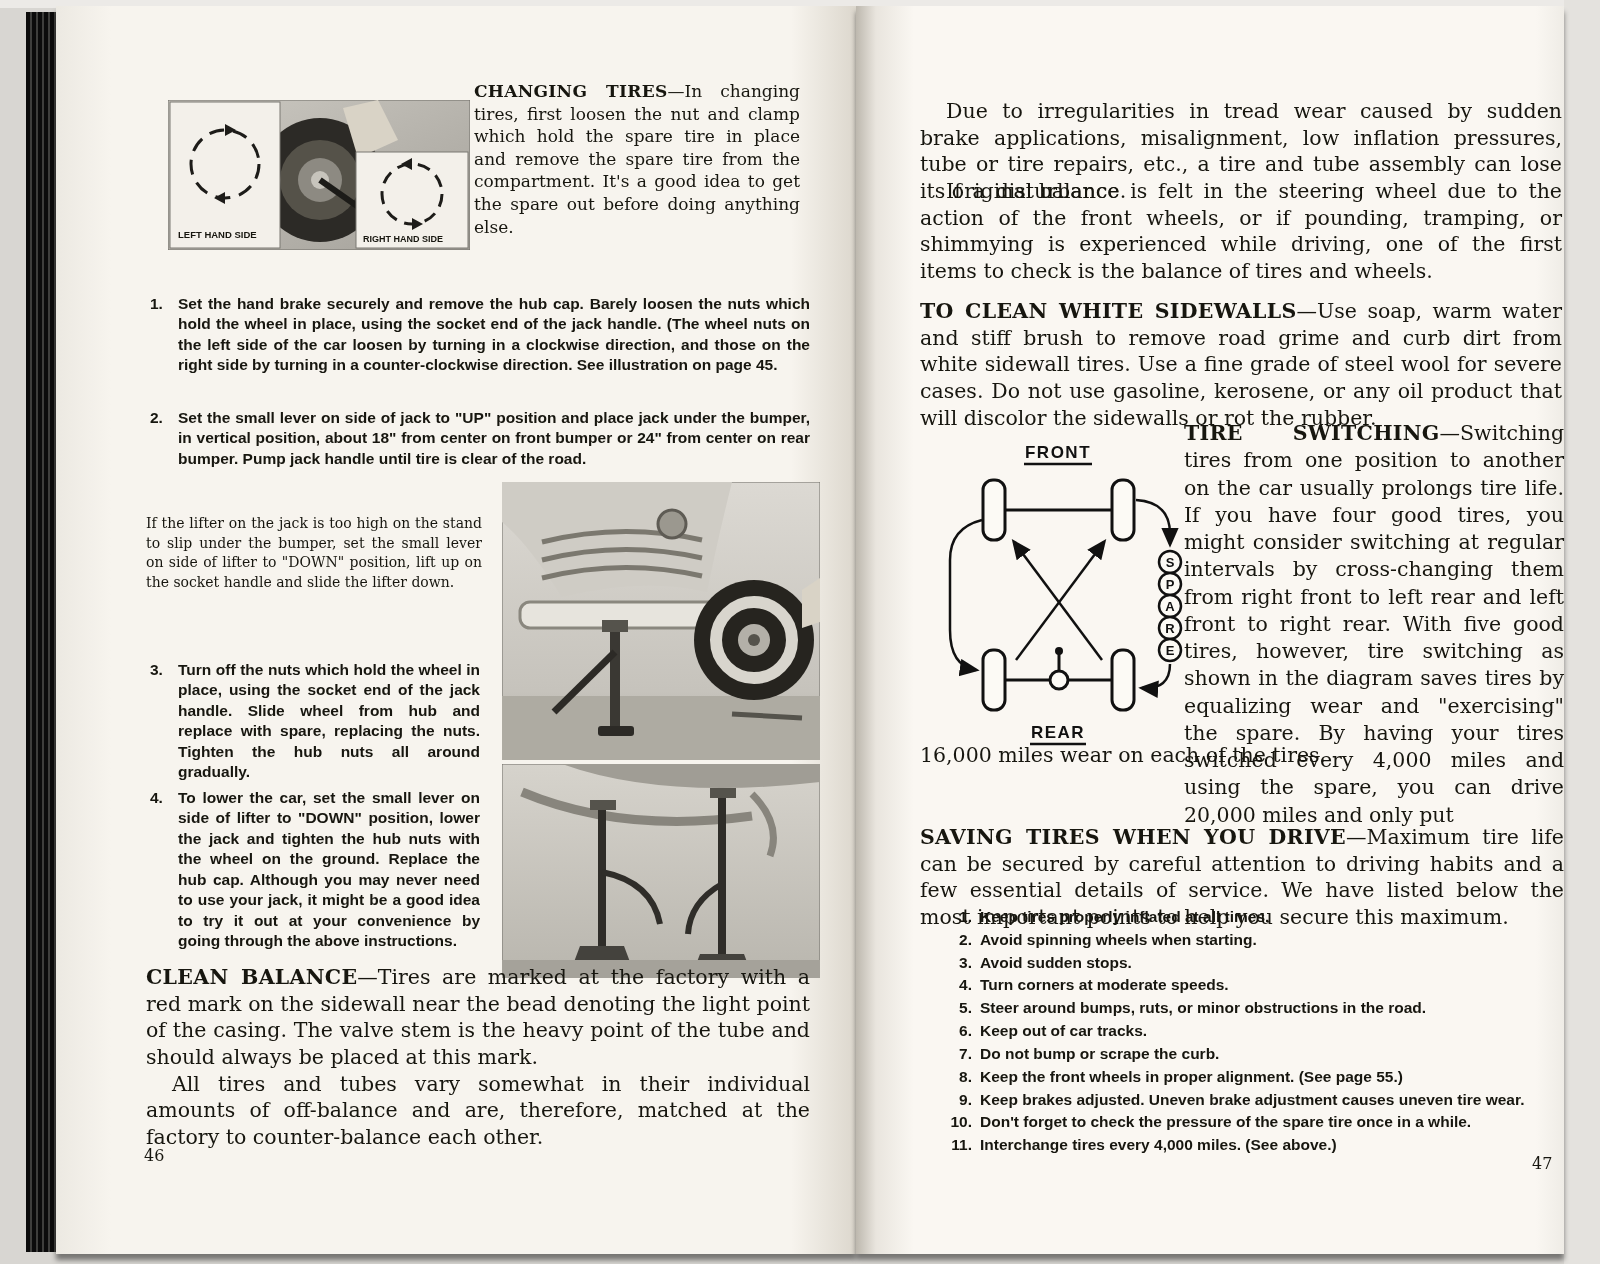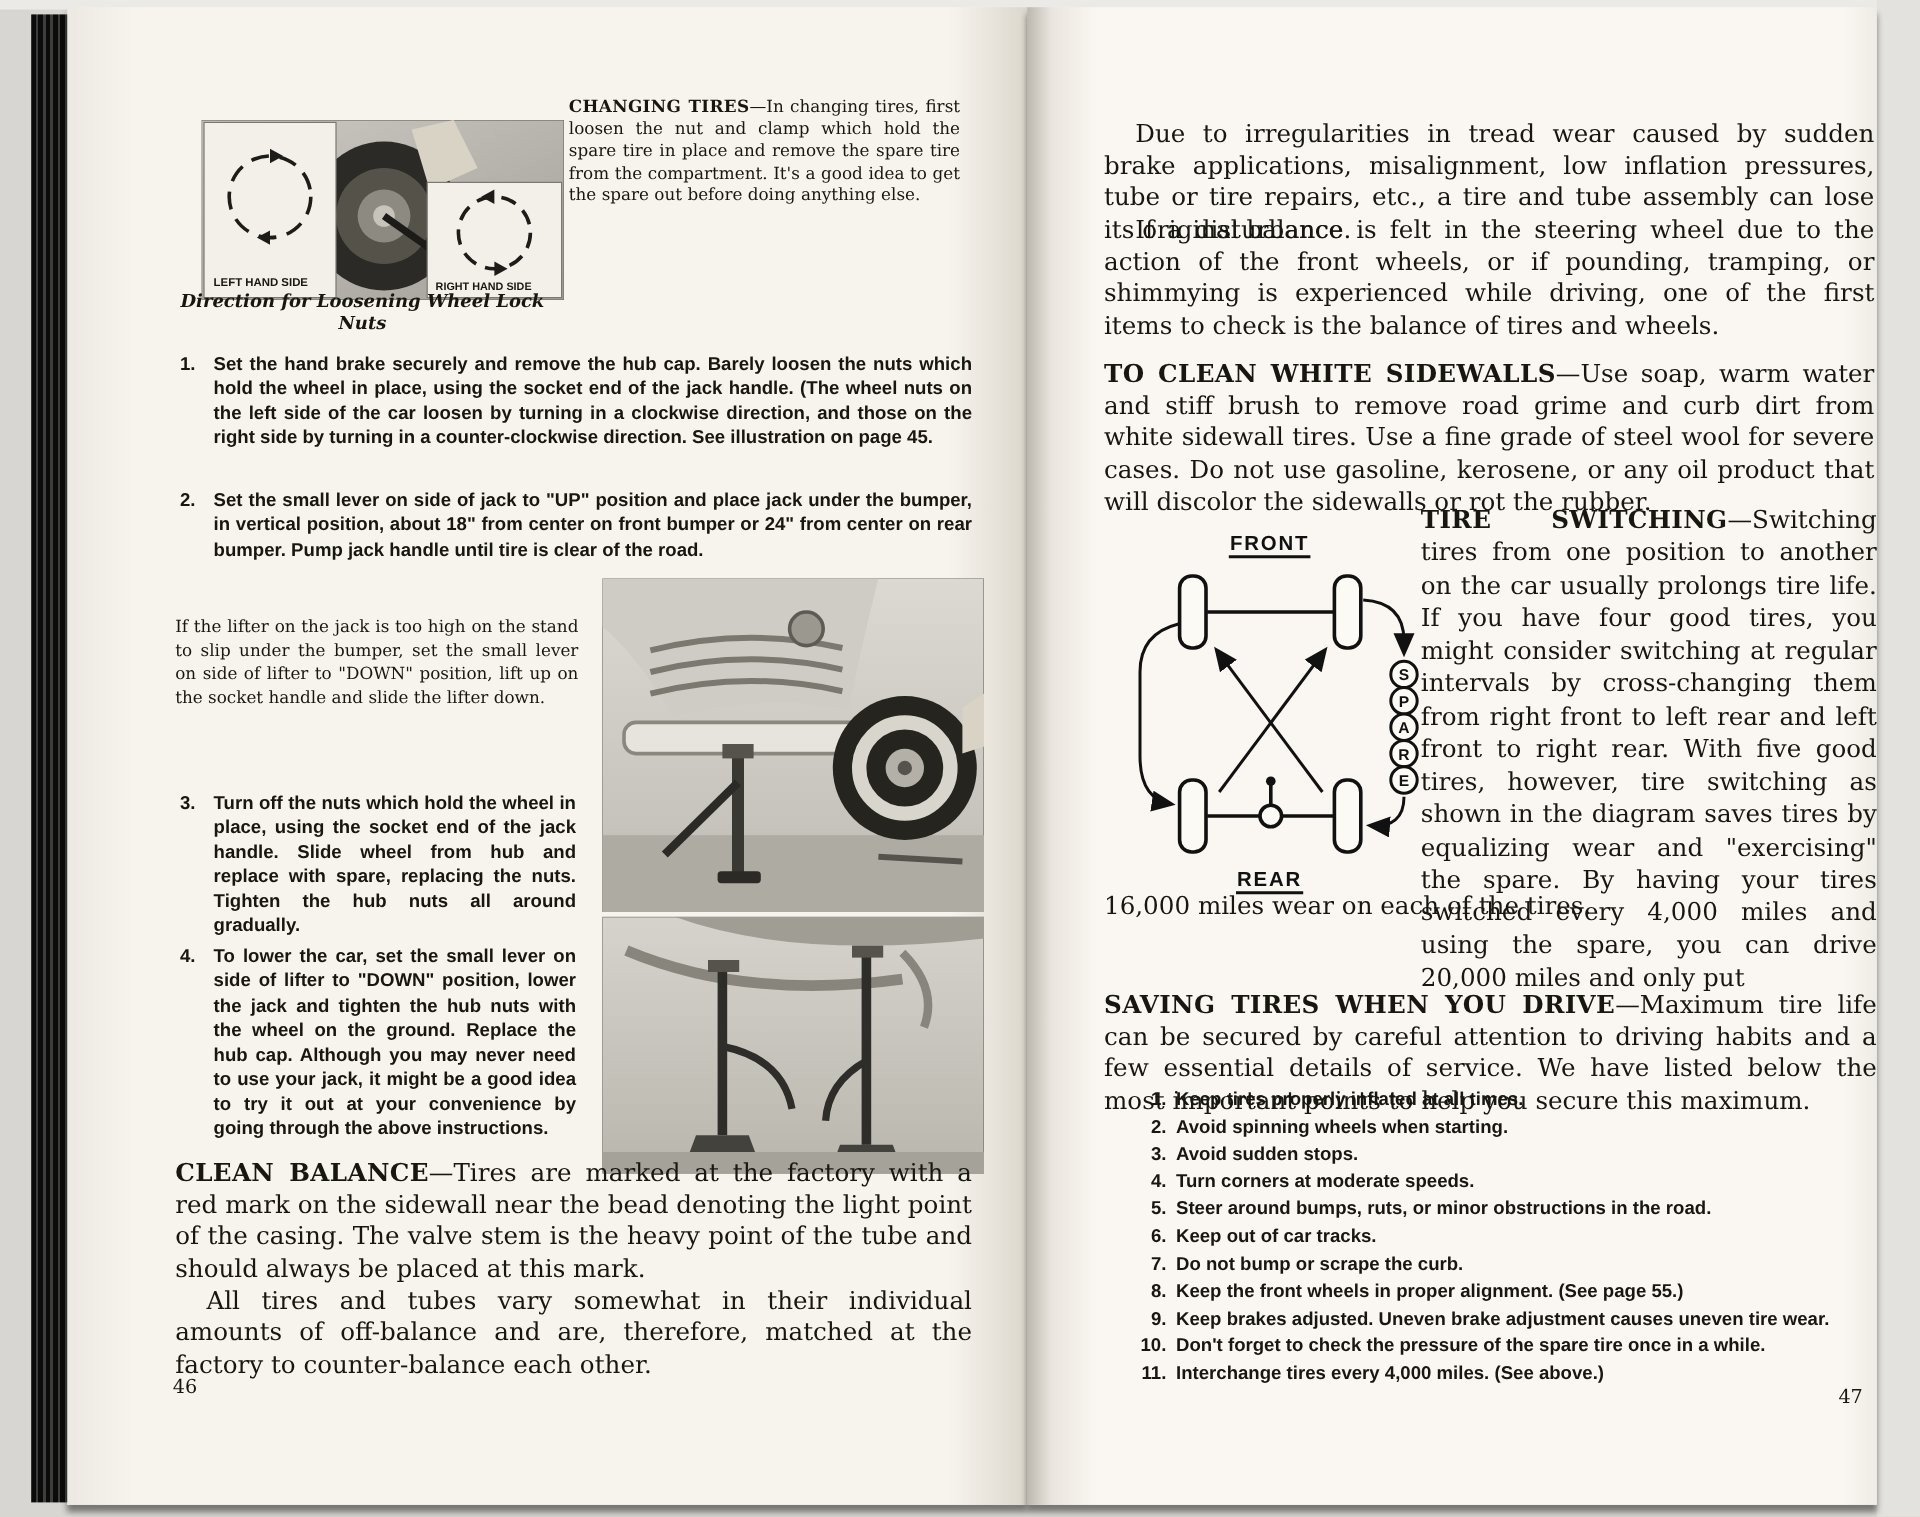--- a/index.html
+++ b/index.html
@@ -81,23 +81,22 @@
       <g>
         <rect x="188" y="52" width="112" height="96" fill="#f3f0ea" stroke="#7b7872"></rect>
         <circle cx="244" cy="94" r="30" fill="none" stroke="#1d1c19" stroke-width="3" stroke-dasharray="13 8"></circle>
         <polygon points="244,58 233,64 244,70" fill="#1d1c19"></polygon>
         <polygon points="244,118 255,124 244,130" fill="#1d1c19"></polygon>
         <text x="195" y="142" font-size="9" font-weight="bold" fill="#17160f">RIGHT HAND SIDE</text>
       </g>
     </svg>
   </figure>
 
-  <div class="abs fig-caption" style="left:78px; top:236px; width:336px;">Direction for Loosening Wheel Lock Nuts</div>
-
-  <div class="abs body-text" style="left:418px; top:74px; width:326px; font-size:14px; line-height:1.33;">
+
+  <div class="abs body-text" style="left:418px; top:74px; width:326px; font-size:17px; line-height:1.33;">
     <span class="h">CHANGING TIRES</span><span>—In changing tires, first loosen the nut and clamp which hold the spare tire in place and remove the spare tire from the compartment. It's a good idea to get the spare out before doing anything else.</span>
   </div>
 
   <div class="abs step" style="left:94px; top:288px; width:660px;">
     <span class="num">1.</span>
     <span class="stext">Set the hand brake securely and remove the hub cap. Barely loosen the nuts which hold the wheel in place, using the socket end of the jack handle. (The wheel nuts on the left side of the car loosen by turning in a clockwise direction, and those on the right side by turning in a counter-clockwise direction. See illustration on page 45.</span>
   </div>
 
   <div class="abs step" style="left:94px; top:402px; width:660px;">
     <span class="num">2.</span>

